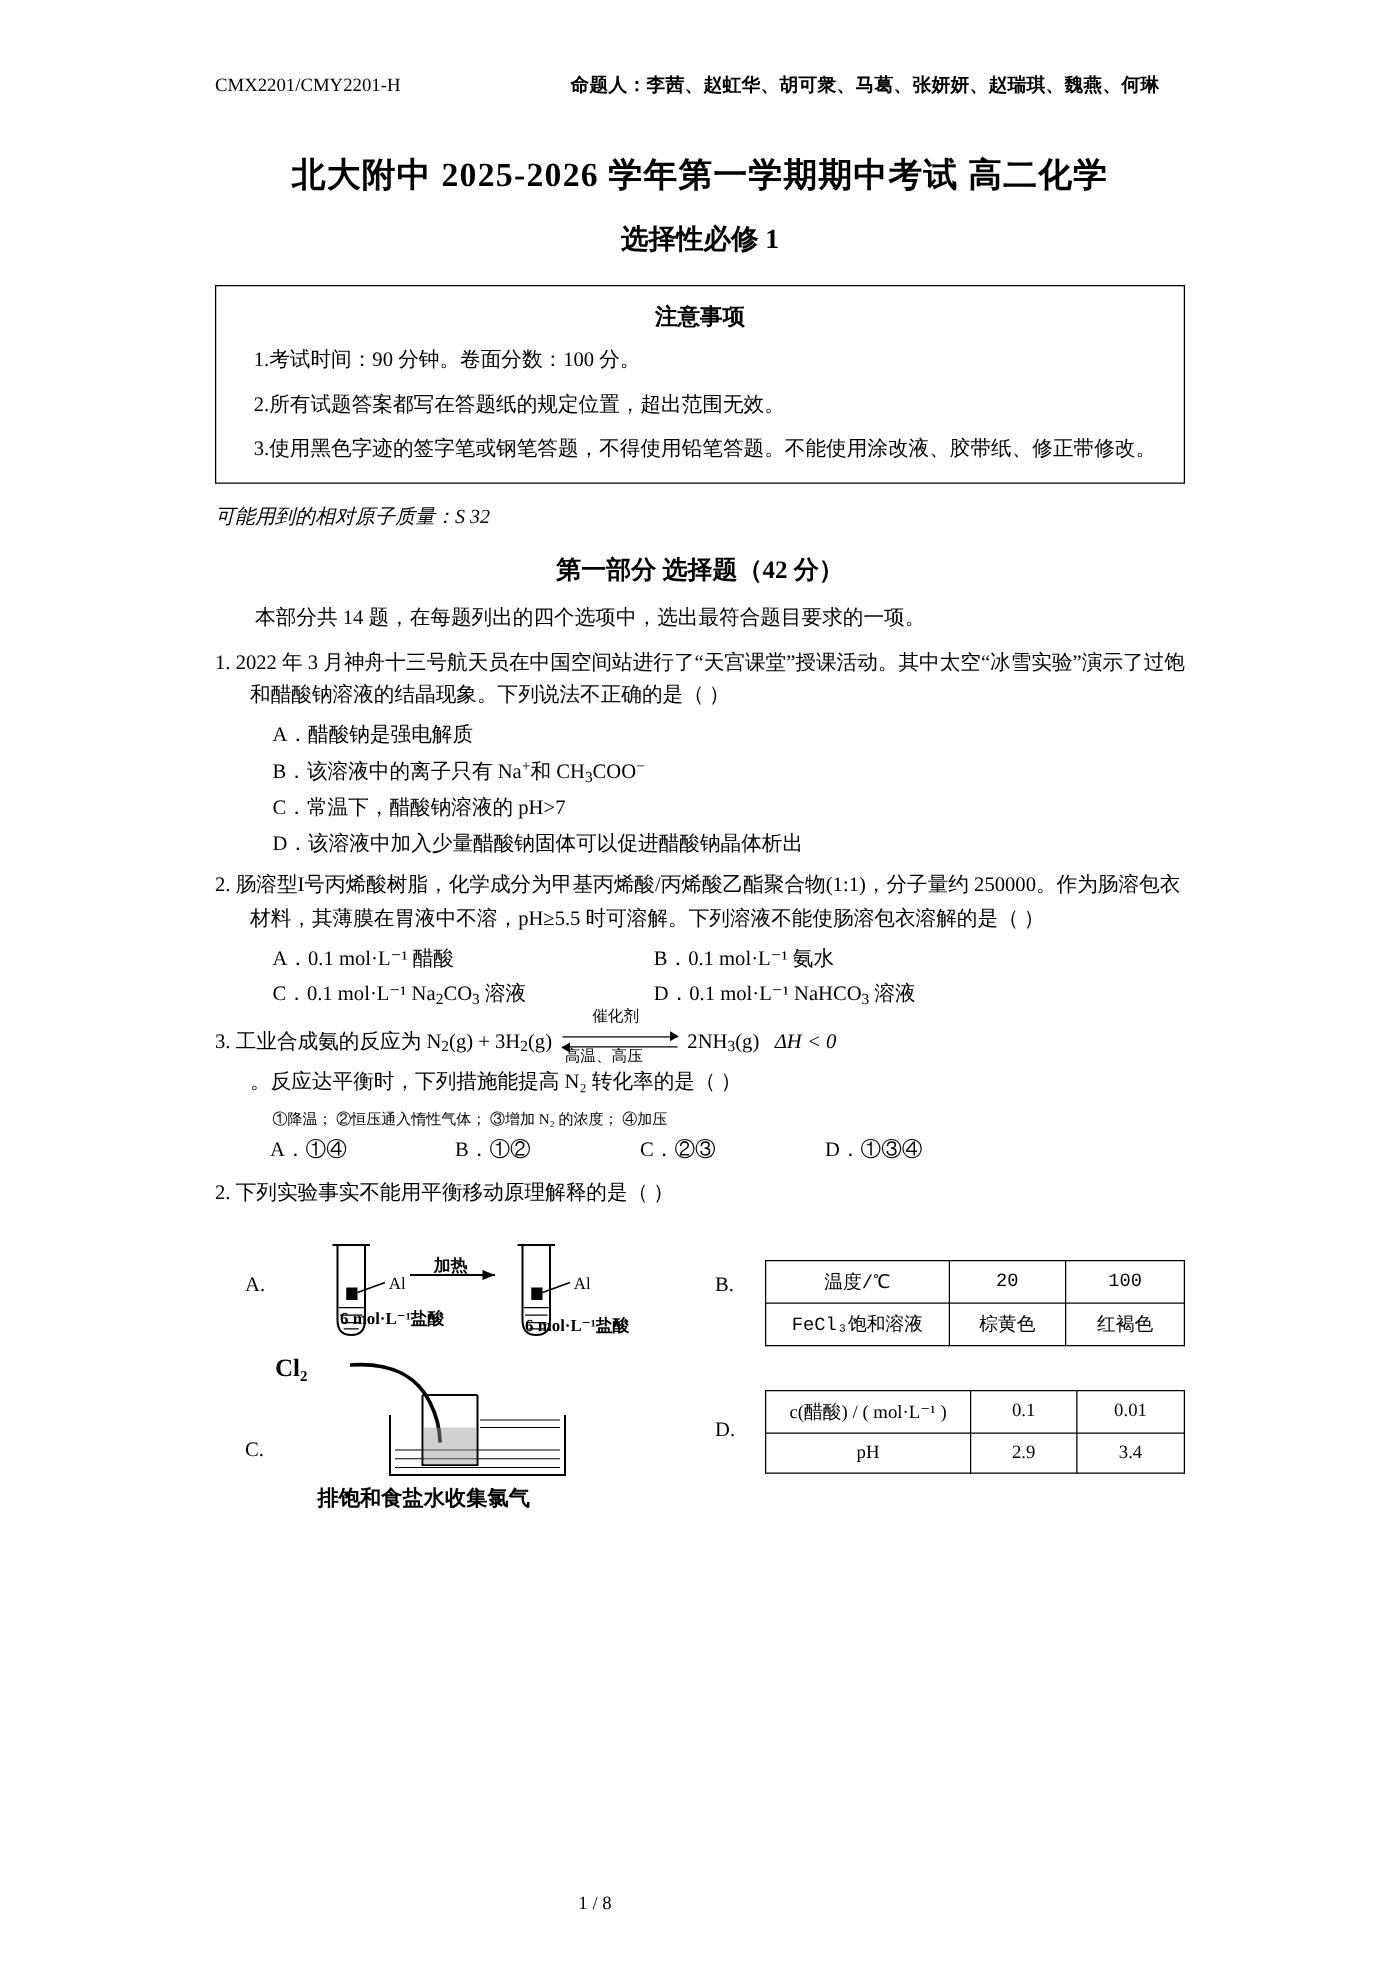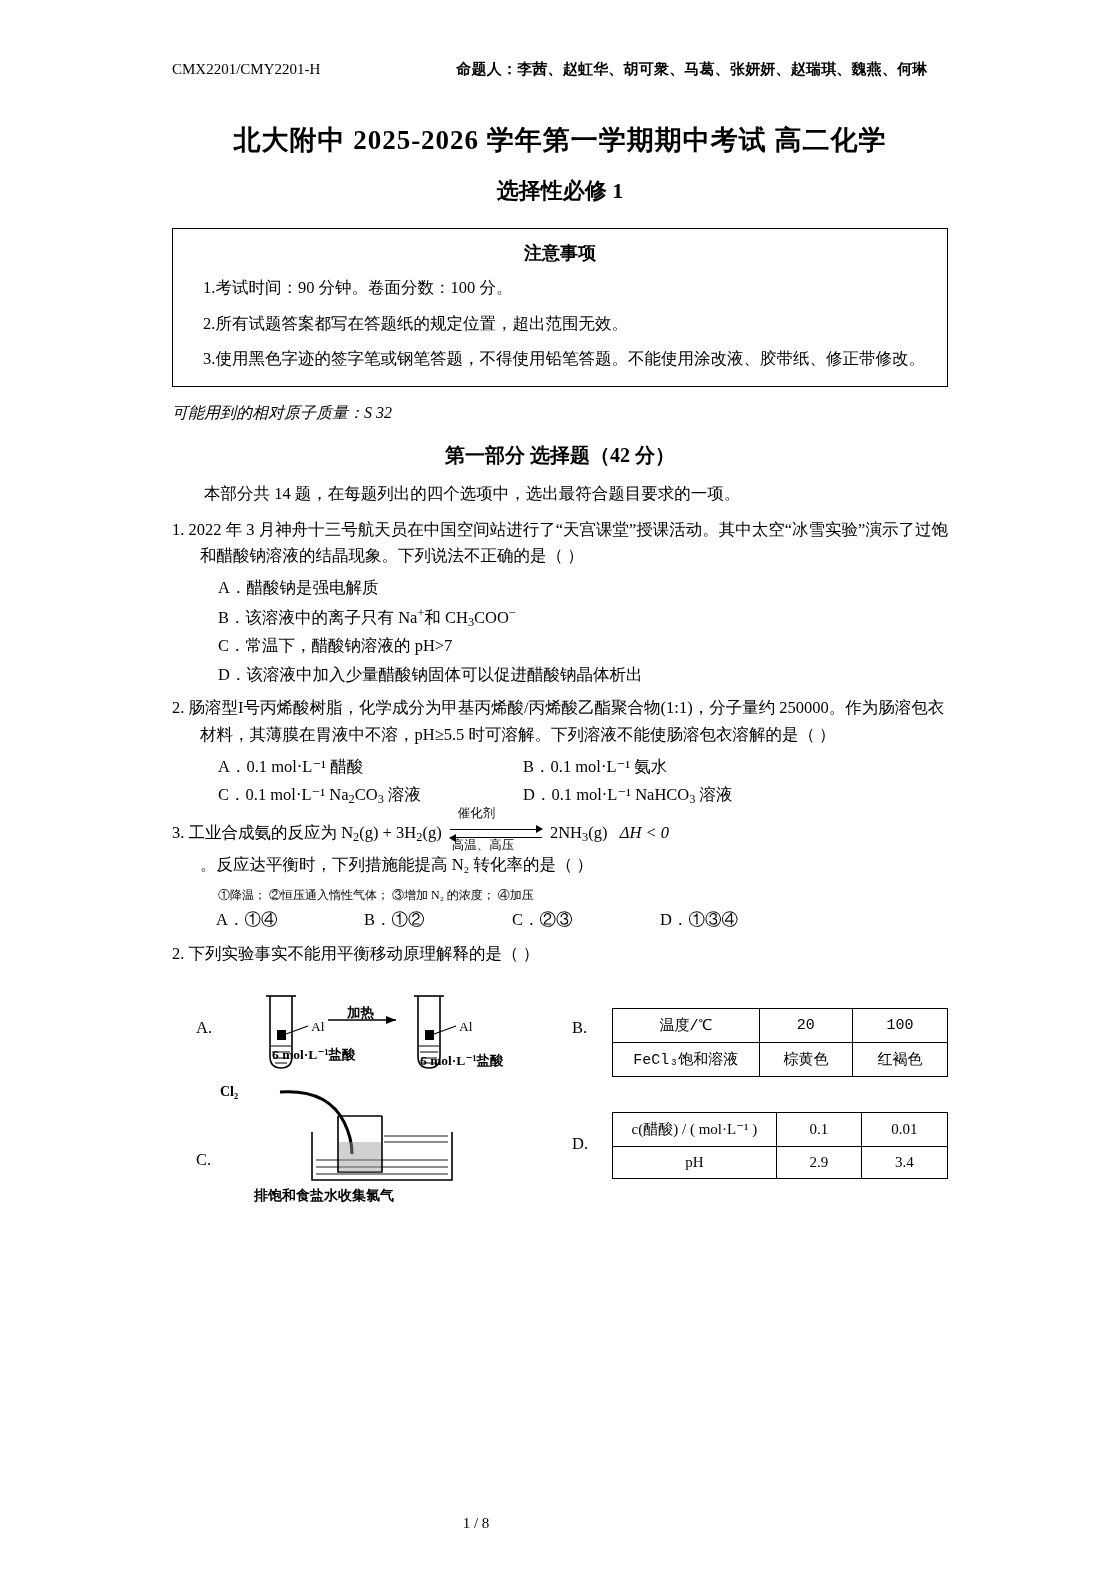--- a/index.html
+++ b/index.html
@@ -117,36 +117,36 @@
   .eqarrow{
     display:inline-block;
     position:relative;
     width:92px;height:14px;
     vertical-align:middle;
   }
   .eqarrow .l1{position:absolute;left:0;top:1px;width:92px;border-top:1.3px solid #000;}
   .eqarrow .l2{position:absolute;left:0;top:9px;width:92px;border-top:1.3px solid #000;}
   .eqarrow .ah{position:absolute;right:-1px;top:-3px;width:0;height:0;border-left:7px solid #000;border-top:4px solid transparent;border-bottom:4px solid transparent;}
   .eqarrow .ah2{position:absolute;left:-1px;top:6px;width:0;height:0;border-right:7px solid #000;border-top:4px solid transparent;border-bottom:4px solid transparent;}
-  .eqtop{position:absolute;left:8px;top:-18px;font-size:12.5px;white-space:nowrap;text-align:right;}
+  .eqtop{position:absolute;left:24px;top:-18px;font-size:12.5px;white-space:nowrap;text-align:right;}
   .eqbot{position:absolute;left:2px;top:14px;font-size:12.5px;white-space:nowrap;}
   
   .figs{position:relative;margin-top:14px;height:230px;}
   .figA-label{position:absolute;left:24px;top:36px;font-size:16.5px;}
   .figB-label{position:absolute;left:400px;top:36px;font-size:16.5px;}
   .figC-label{position:absolute;left:24px;top:168px;font-size:16.5px;}
   .figD-label{position:absolute;left:400px;top:152px;font-size:16.5px;}
   
   .tblB{position:absolute;left:440px;top:26px;border-collapse:collapse;font-size:15px;font-family:Liberation Mono, monospace;}
   .tblB td{border:1.2px solid #000;text-align:center;padding:7px 6px;}
   .tblD{position:absolute;left:440px;top:130px;border-collapse:collapse;font-size:15px;}
   .tblD td{border:1.2px solid #000;text-align:center;padding:7px 6px;}
   .figsvg{position:absolute;left:10px;top:0;}
   .caption{
-    position:absolute;left:82px;top:205px;font-size:14px;font-weight:bold;
+    position:absolute;left:82px;top:205px;font-size:17px;font-weight:bold;
   }
   .pagenum{
     position:absolute;
     left:0;right:0;bottom:52px;
     text-align:center;
     font-size:15px;
   }
 </style>
 </head>
 <body>
@@ -281,21 +281,21 @@
           <line x1="84" y1="85" x2="216" y2="85"></line>
           <line x1="84" y1="92" x2="216" y2="92"></line>
         </g>
 
         <g fill="none" stroke="#000" stroke-width="1.6">
           <path d="M106 34 L106 90 L150 90 L150 34"></path>
           <line x1="106" y1="34" x2="150" y2="34"></line>
         </g>
         <rect x="107" y="60" width="42" height="30" fill="#999" opacity="0.45"></rect>
       </svg>
-      <span style="position:absolute;left:48px;top:102px;font-size:14px;font-weight:bold;">Cl₂</span>
+      <span style="position:absolute;left:48px;top:102px;font-size:20px;font-weight:bold;">Cl₂</span>
       <span class="caption">排饱和食盐水收集氯气</span>
 
       <table class="tblB">
         <tbody>
             <tr>
           <td style="width:150px">温度/℃</td>
           <td style="width:92px">20</td>
           <td style="width:92px">100</td>
         </tr>
         <tr>

